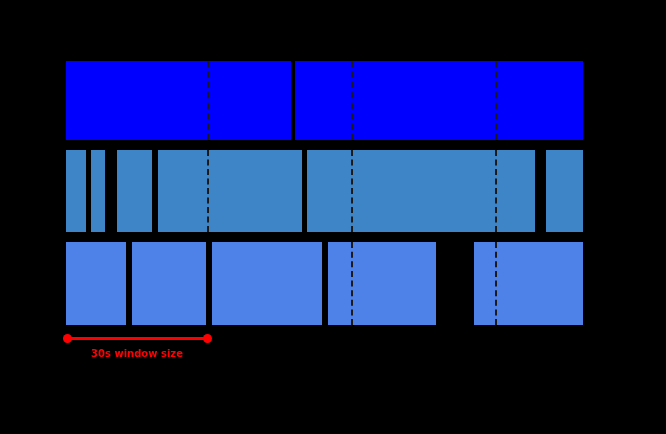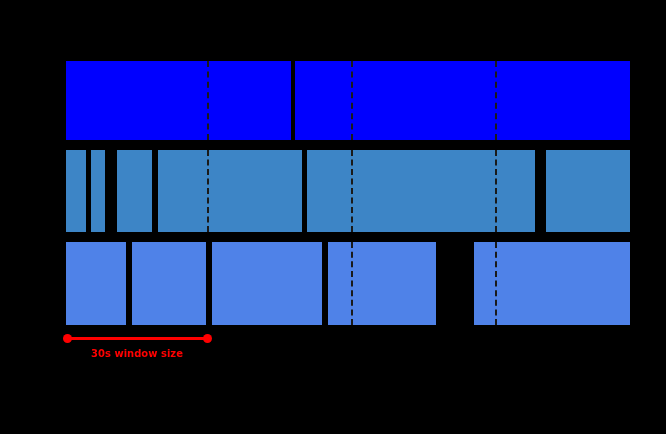--- a/index.html
+++ b/index.html
@@ -2,21 +2,21 @@
 <html><head>
 <meta charset="utf-8">
 <style>
   html, body {
     margin: 0;
     padding: 0;
     background: #000000;
   }
   #figure {
     position: relative;
-    width: 630px;
+    width: 583px;
     height: 434px;
     background: #000000;
     overflow: hidden;
     font-family: "DejaVu Sans", sans-serif;
   }
   .plot-area {
     position: absolute;
     left: 0;
     top: 0;
     width: 666px;

